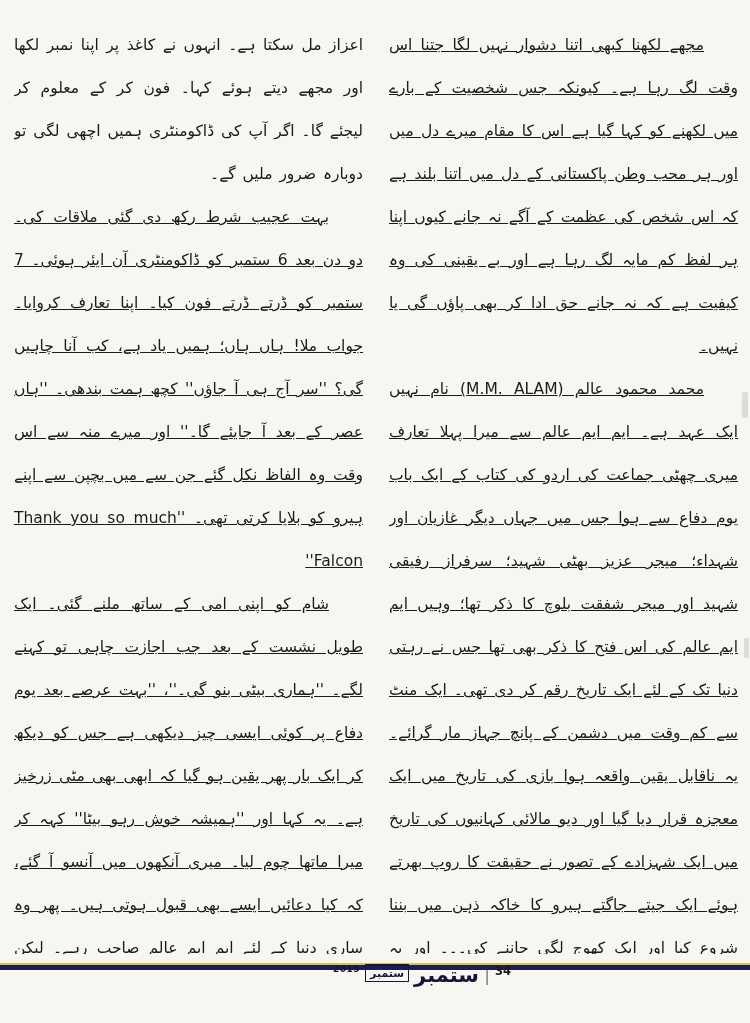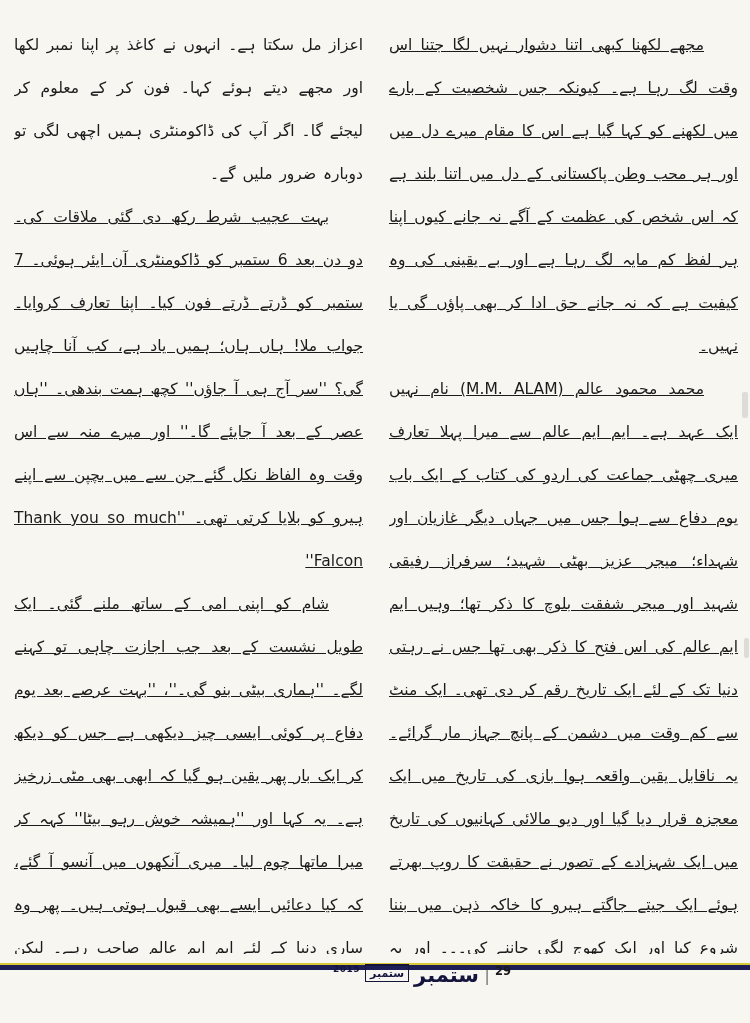--- a/index.html
+++ b/index.html
@@ -73,17 +73,17 @@
   <div class="artifact a1"></div>
   <div class="artifact a2"></div>
 
   <footer class="footer">
     <div class="rule"></div>
     <div class="logo">
       <span class="issue-year">2015</span>
       <span class="issue-month">ستمبر</span>
       <span class="mag-name">ستمبر</span>
       <span class="sep">|</span>
-      <span class="page-num">29</span>
+      <span class="page-num">34</span>
     </div>
   </footer>
 
 </div>
 
 </body></html>

